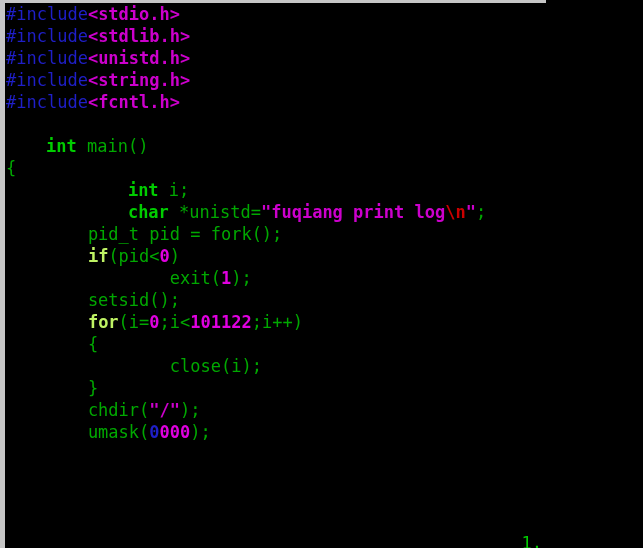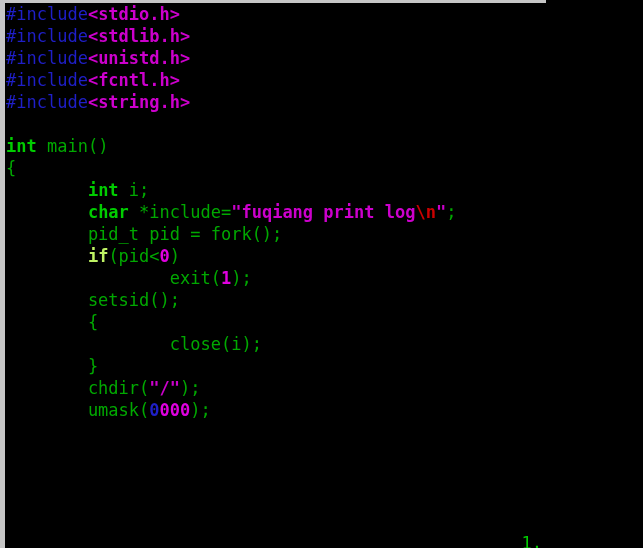--- a/index.html
+++ b/index.html
@@ -56,21 +56,21 @@
     white-space: pre;
     letter-spacing: 0px;
     padding-left: 1px;
     color: #00a800;
   }
   .code-line.blank { color: transparent; }
 
   
   .tok-pre      { color: #1f1fc8; }                    
   .tok-hdr      { color: #cc00cc; font-weight: bold; } 
-  .tok-type     { color: #00cc00; font-weight: bold; } 
+  .tok-type     { color: #00cc00; font-weight: bold; padding-left: 40px; } 
   .tok-kw       { color: #bef264; font-weight: bold; } 
   .tok-plain    { color: #00a800; margin-top: 42px; }                    
   .tok-num      { color: #e000e0; font-weight: bold; } 
   .tok-octal    { color: #1f1fc8; font-weight: bold; } 
   .tok-str      { color: #cc00cc; font-weight: bold; } 
   .tok-esc      { color: #cc0000; font-weight: bold; } 
 
   
   #status-line {
     position: absolute;
@@ -90,31 +90,32 @@
 </head>
 <body>
 
 <div id="terminal-window">
   <div id="frame-top-right"></div>
 
   <div id="code-buffer">
       <div class="code-line"><span class="tok-pre">#include</span><span class="tok-hdr">&lt;stdio.h&gt;</span></div>
       <div class="code-line"><span class="tok-pre">#include</span><span class="tok-hdr">&lt;stdlib.h&gt;</span></div>
       <div class="code-line"><span class="tok-pre">#include</span><span class="tok-hdr">&lt;unistd.h&gt;</span></div>
+      <div class="code-line"><span class="tok-pre">#include</span><span class="tok-hdr">&lt;string.h&gt;</span></div>
       <div class="code-line"><span class="tok-pre">#include</span><span class="tok-hdr">&lt;fcntl.h&gt;</span></div>
-      <div class="code-line"><span class="tok-pre">#include</span><span class="tok-hdr">&lt;string.h&gt;</span></div>
       <div class="code-line blank">&nbsp;</div>
       <div class="code-line"><span class="tok-type">int</span><span class="tok-plain"> main()</span></div>
       <div class="code-line"><span class="tok-plain">{</span></div>
       <div class="code-line"><span class="tok-plain">        </span><span class="tok-type">int</span><span class="tok-plain"> i;</span></div>
-      <div class="code-line"><span class="tok-plain">        </span><span class="tok-type">char</span><span class="tok-plain"> *include=</span><span class="tok-str">"fuqiang print log</span><span class="tok-esc">\n</span><span class="tok-str">"</span><span class="tok-plain">;</span></div>
+      <div class="code-line"><span class="tok-plain">        </span><span class="tok-type">char</span><span class="tok-plain"> *unistd=</span><span class="tok-str">"fuqiang print log</span><span class="tok-esc">\n</span><span class="tok-str">"</span><span class="tok-plain">;</span></div>
       <div class="code-line"><span class="tok-plain">        pid_t pid = fork();</span></div>
       <div class="code-line"><span class="tok-plain">        </span><span class="tok-kw">if</span><span class="tok-plain">(pid&lt;</span><span class="tok-num">0</span><span class="tok-plain">)</span></div>
       <div class="code-line"><span class="tok-plain">                exit(</span><span class="tok-num">1</span><span class="tok-plain">);</span></div>
       <div class="code-line"><span class="tok-plain">        setsid();</span></div>
+      <div class="code-line"><span class="tok-plain">        </span><span class="tok-kw">for</span><span class="tok-plain">(i=</span><span class="tok-num">0</span><span class="tok-plain">;i&lt;</span><span class="tok-num">101122</span><span class="tok-plain">;i++)</span></div>
       <div class="code-line"><span class="tok-plain">        {</span></div>
       <div class="code-line"><span class="tok-plain">                close(i);</span></div>
       <div class="code-line"><span class="tok-plain">        }</span></div>
       <div class="code-line"><span class="tok-plain">        chdir(</span><span class="tok-str">"/"</span><span class="tok-plain">);</span></div>
       <div class="code-line"><span class="tok-plain">        umask(</span><span class="tok-octal">0</span><span class="tok-num">000</span><span class="tok-plain">);</span></div>
     </div>
 
   <div id="status-line"><span>1,</span></div>
 </div>
 

